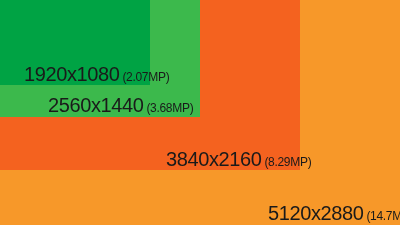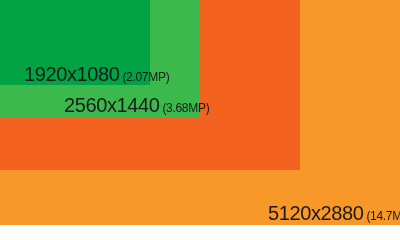--- a/index.html
+++ b/index.html
@@ -39,21 +39,21 @@
     margin-left: 3px;
     font-weight: 400;
   }
   
   #block-5120 { width: 400px; height: 225px; }
   #block-3840 { width: 300px; height: 170px; }
   #block-2560 { width: 200px; height: 117px; }
   #block-1920 { width: 150px; height: 85px; }
 
   #label-1920 { left: 24px;  top: 64px; }
-  #label-2560 { left: 64px;  top: 95px; }
+  #label-2560 { left: 48px;  top: 95px; }
   #label-3840 { left: 166px; top: 149px; }
   #label-5120 { left: 268px; top: 203px; }
 </style>
 </head>
 <body>
 
 <div id="stage">
 
   <div class="res-block" id="block-5120" style="width: 400px; height: 225px; background: rgb(247, 152, 41);"></div>
 
@@ -66,19 +66,23 @@
   <div class="label" id="label-1920" style="color: rgb(26, 26, 26);">
     <span class="res">1920x1080</span>
     <span class="mp">(2.07MP)</span>
   </div>
 
   <div class="label" id="label-2560" style="color: rgb(26, 26, 26);">
     <span class="res">2560x1440</span>
     <span class="mp">(3.68MP)</span>
   </div>
 
+  <div class="label" id="label-3840" style="color: rgb(26, 26, 26);">
+    <span class="res">3840x2160</span>
+    <span class="mp">(8.29MP)</span>
+  </div>
 
   <div class="label" id="label-5120" style="color: rgb(26, 26, 26);">
     <span class="res">5120x2880</span>
     <span class="mp">(14.7MP)</span>
   </div>
 
 </div>
 
 </body></html>

